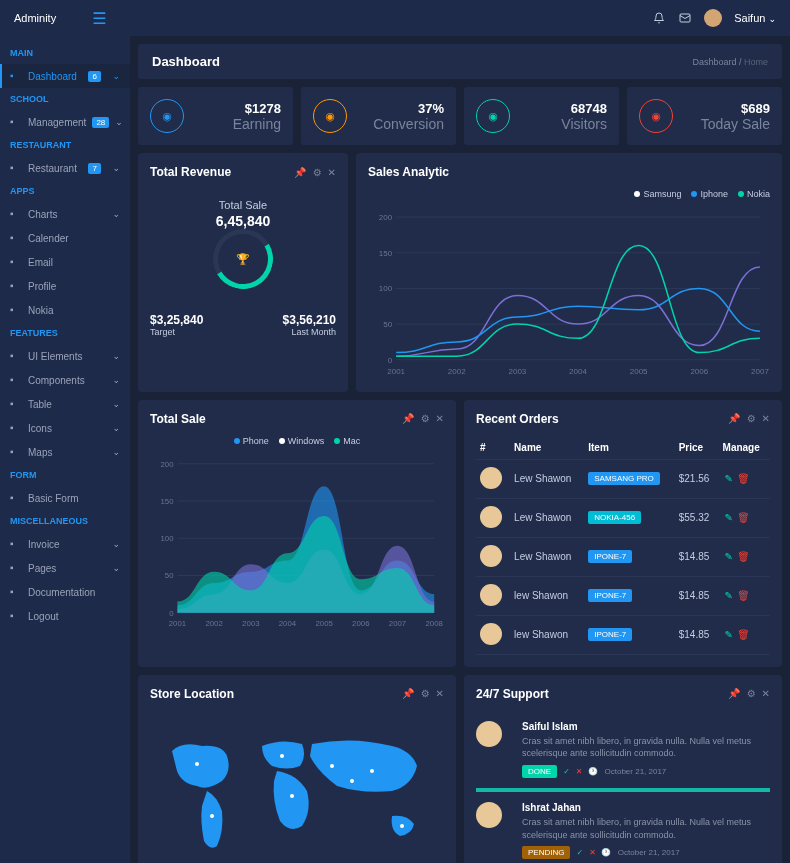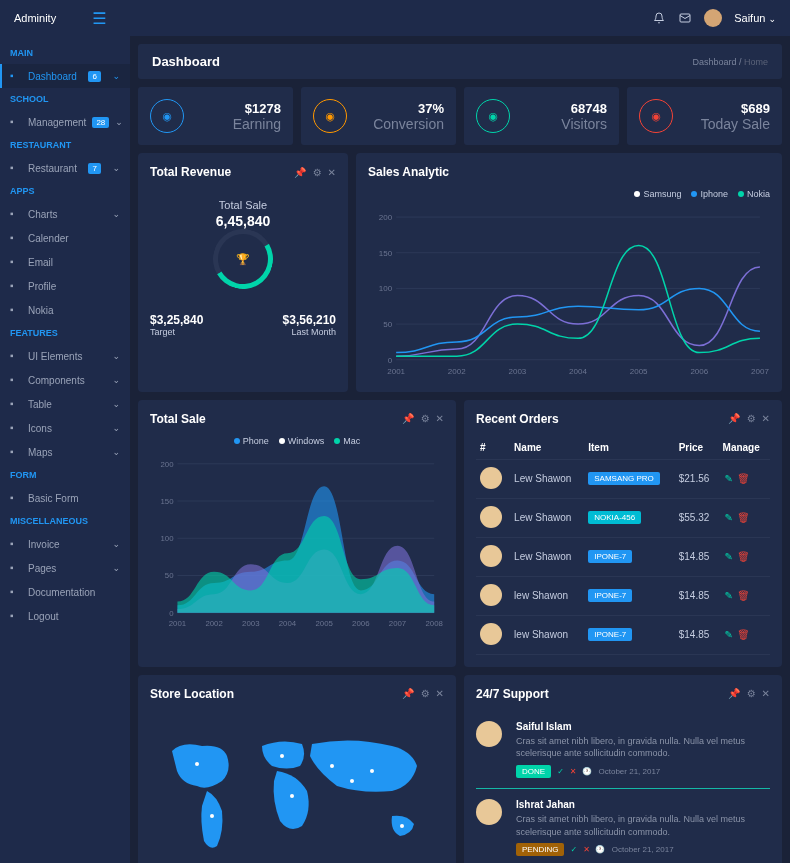--- a/index.html
+++ b/index.html
@@ -58,21 +58,21 @@
 .axis{stroke:#3a4766;stroke-width:0.5}
 .tick{fill:#6a7490;font-size:8px}
 .tbl{width:100%;border-collapse:collapse;font-size:10px}
 .tbl th{text-align:left;padding:6px 4px;color:#fff;font-weight:600;border-bottom:1px solid #2a3654}
 .tbl td{padding:7px 4px;color:#c5cde0;border-bottom:1px solid #2a3654}
 .av{width:22px;height:22px;border-radius:50%;background:#e8c898;display:inline-block}
 .tag{padding:2px 6px;border-radius:2px;font-size:8px;color:#fff;display:inline-block}
 .t-blu{background:#2196f3}.t-cyn{background:#00bcd4}.t-grn{background:#00d4aa}.t-org{background:#a16207}
 .act-ico{cursor:pointer;margin:0 2px}
 .a-grn{color:#00d4aa}.a-red{color:#f44336}
-.support-item{display:flex;gap:14px;padding:10px 0;border-bottom:1px solid #14b8a6}
+.support-item{display:flex;gap:20px;padding:10px 0;border-bottom:4px solid #14b8a6}
 .support-item .av{flex-shrink:0;width:26px;height:26px}
 .sup-body{flex:1;font-size:9px}
 .sup-name{color:#fff;font-weight:600;margin-bottom:3px;font-size:10px}
 .sup-txt{color:#8a93a8;line-height:1.4;margin-bottom:5px}
 .sup-meta{display:flex;align-items:center;gap:6px;font-size:8px;color:#7a849c}
 .worldmap{height:160px;display:flex;align-items:center;justify-content:center}
 </style>
 </head>
 <body>
 

